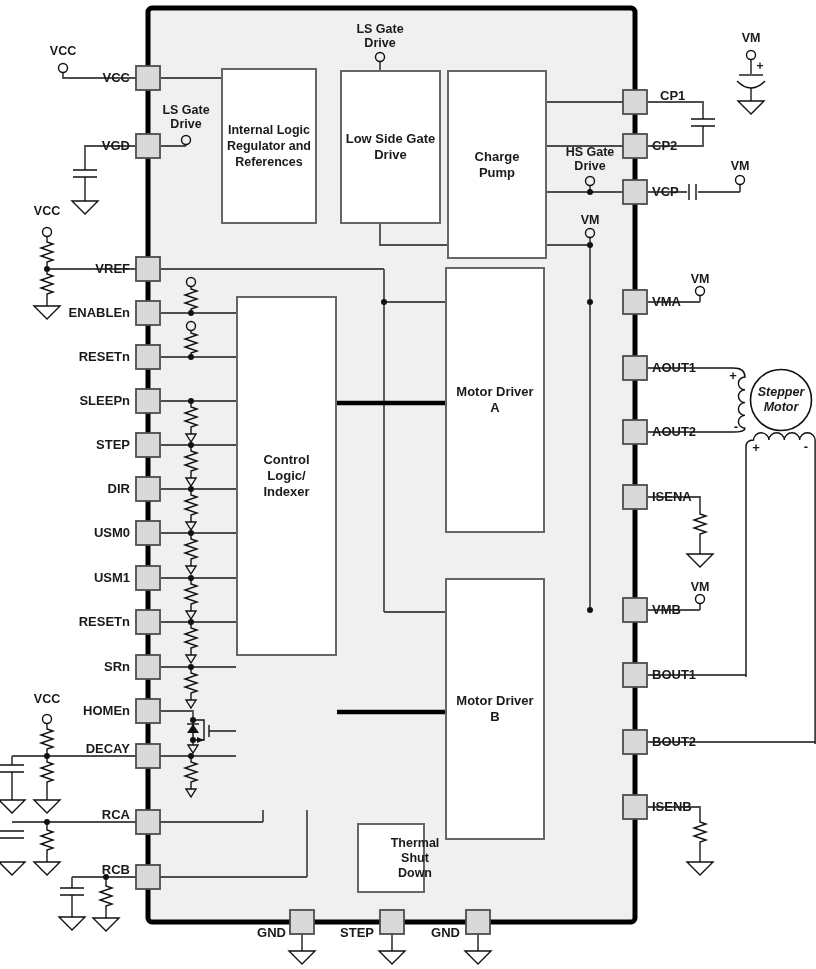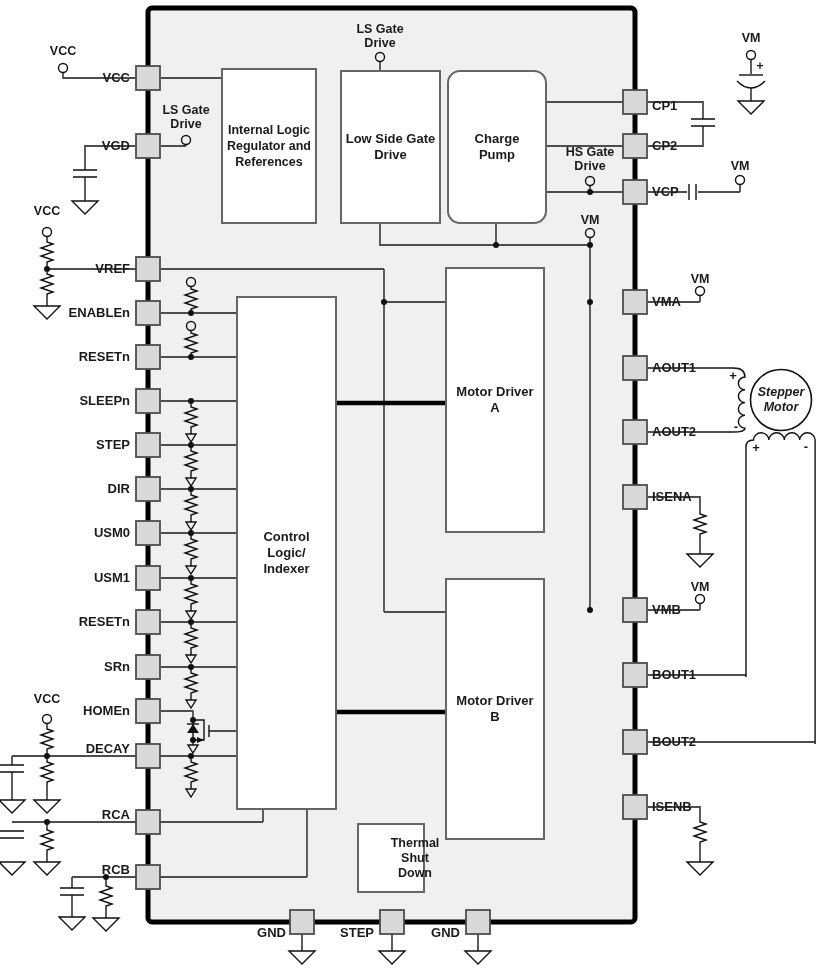--- a/index.html
+++ b/index.html
@@ -203,27 +203,27 @@
     <rect x="380" y="910" width="24" height="24"></rect>
     <rect x="466" y="910" width="24" height="24"></rect>
   </g>
 </svg>
 
 <div class="blk" style="left:221px;top:68px;width:96px;height:156px;font-size:12.5px;">Internal Logic
 Regulator and
 References</div>
 <div class="blk" style="left:340px;top:70px;width:101px;height:154px;">Low Side Gate
 Drive</div>
-<div class="blk" style="left:447px;top:70px;width:100px;height:154px;border-radius:13px;">Charge
+<div class="blk" style="left:447px;top:70px;width:100px;height:189px;">Charge
 Pump</div>
 <div class="blk" style="left:445px;top:267px;width:100px;height:266px;">Motor Driver
 A</div>
 <div class="blk" style="left:445px;top:578px;width:100px;height:262px;">Motor Driver
 B</div>
-<div class="blk" style="left:236px;top:296px;width:101px;height:514px;">Control
+<div class="blk" style="left:236px;top:296px;width:101px;height:360px;">Control
 Logic/
 Indexer</div>
 <div class="blk" style="left:357px;top:823px;width:68px;height:70px;font-size:12.5px;line-height:15px;padding-left:48px;">Thermal
 Shut
 Down</div>
 
 <div class="lbl pinL" style="top:70px;">VCC</div>
 <div class="lbl pinL" style="top:138px;">VGD</div>
 <div class="lbl pinL" style="top:261px;">VREF</div>
 <div class="lbl pinL" style="top:305px;">ENABLEn</div>
@@ -233,21 +233,21 @@
 <div class="lbl pinL" style="top:481px;">DIR</div>
 <div class="lbl pinL" style="top:525px;">USM0</div>
 <div class="lbl pinL" style="top:570px;">USM1</div>
 <div class="lbl pinL" style="top:614px;">RESETn</div>
 <div class="lbl pinL" style="top:659px;">SRn</div>
 <div class="lbl pinL" style="top:703px;">HOMEn</div>
 <div class="lbl pinL" style="top:741px;">DECAY</div>
 <div class="lbl pinL" style="top:807px;">RCA</div>
 <div class="lbl pinL" style="top:862px;">RCB</div>
 
-<div class="lbl pinR" style="top:98px;">CP1</div>
+<div class="lbl pinR" style="top:88px;margin-left:8px;">CP1</div>
 <div class="lbl pinR" style="top:138px;">CP2</div>
 <div class="lbl pinR" style="top:184px;">VCP</div>
 <div class="lbl pinR" style="top:294px;">VMA</div>
 <div class="lbl pinR" style="top:360px;">AOUT1</div>
 <div class="lbl pinR" style="top:424px;">AOUT2</div>
 <div class="lbl pinR" style="top:489px;">ISENA</div>
 <div class="lbl pinR" style="top:602px;">VMB</div>
 <div class="lbl pinR" style="top:667px;">BOUT1</div>
 <div class="lbl pinR" style="top:734px;">BOUT2</div>
 <div class="lbl pinR" style="top:799px;">ISENB</div>

